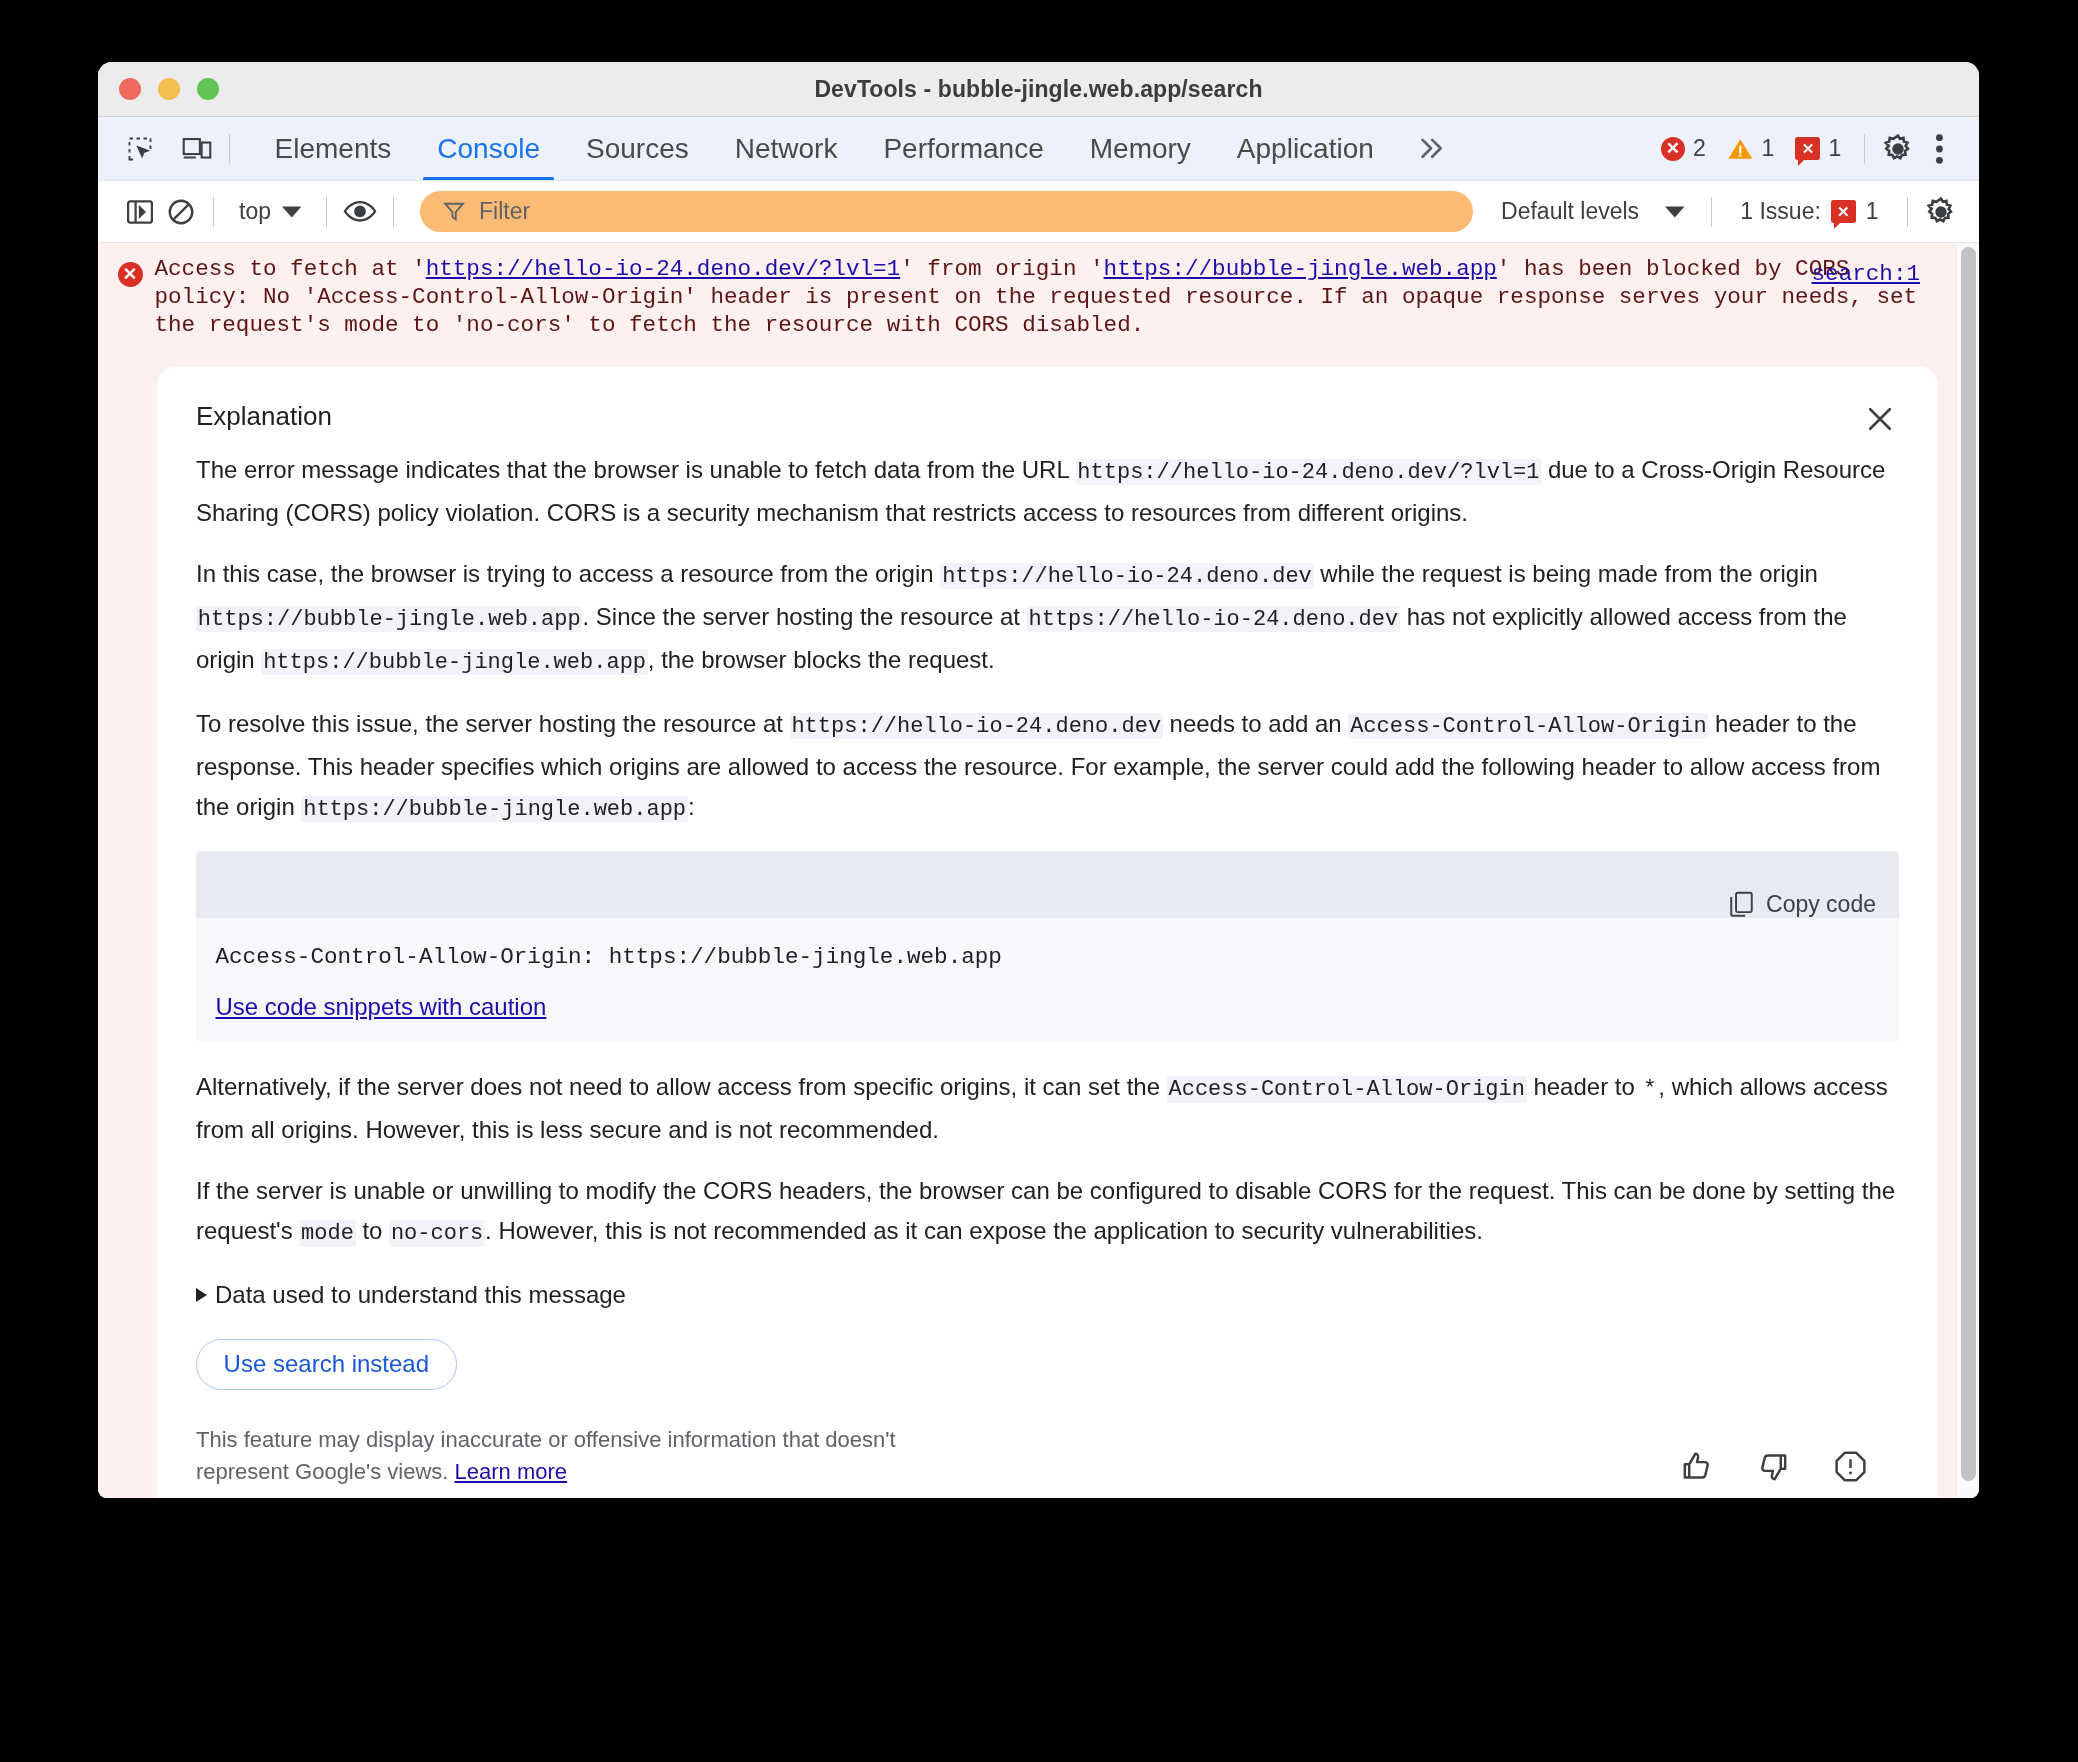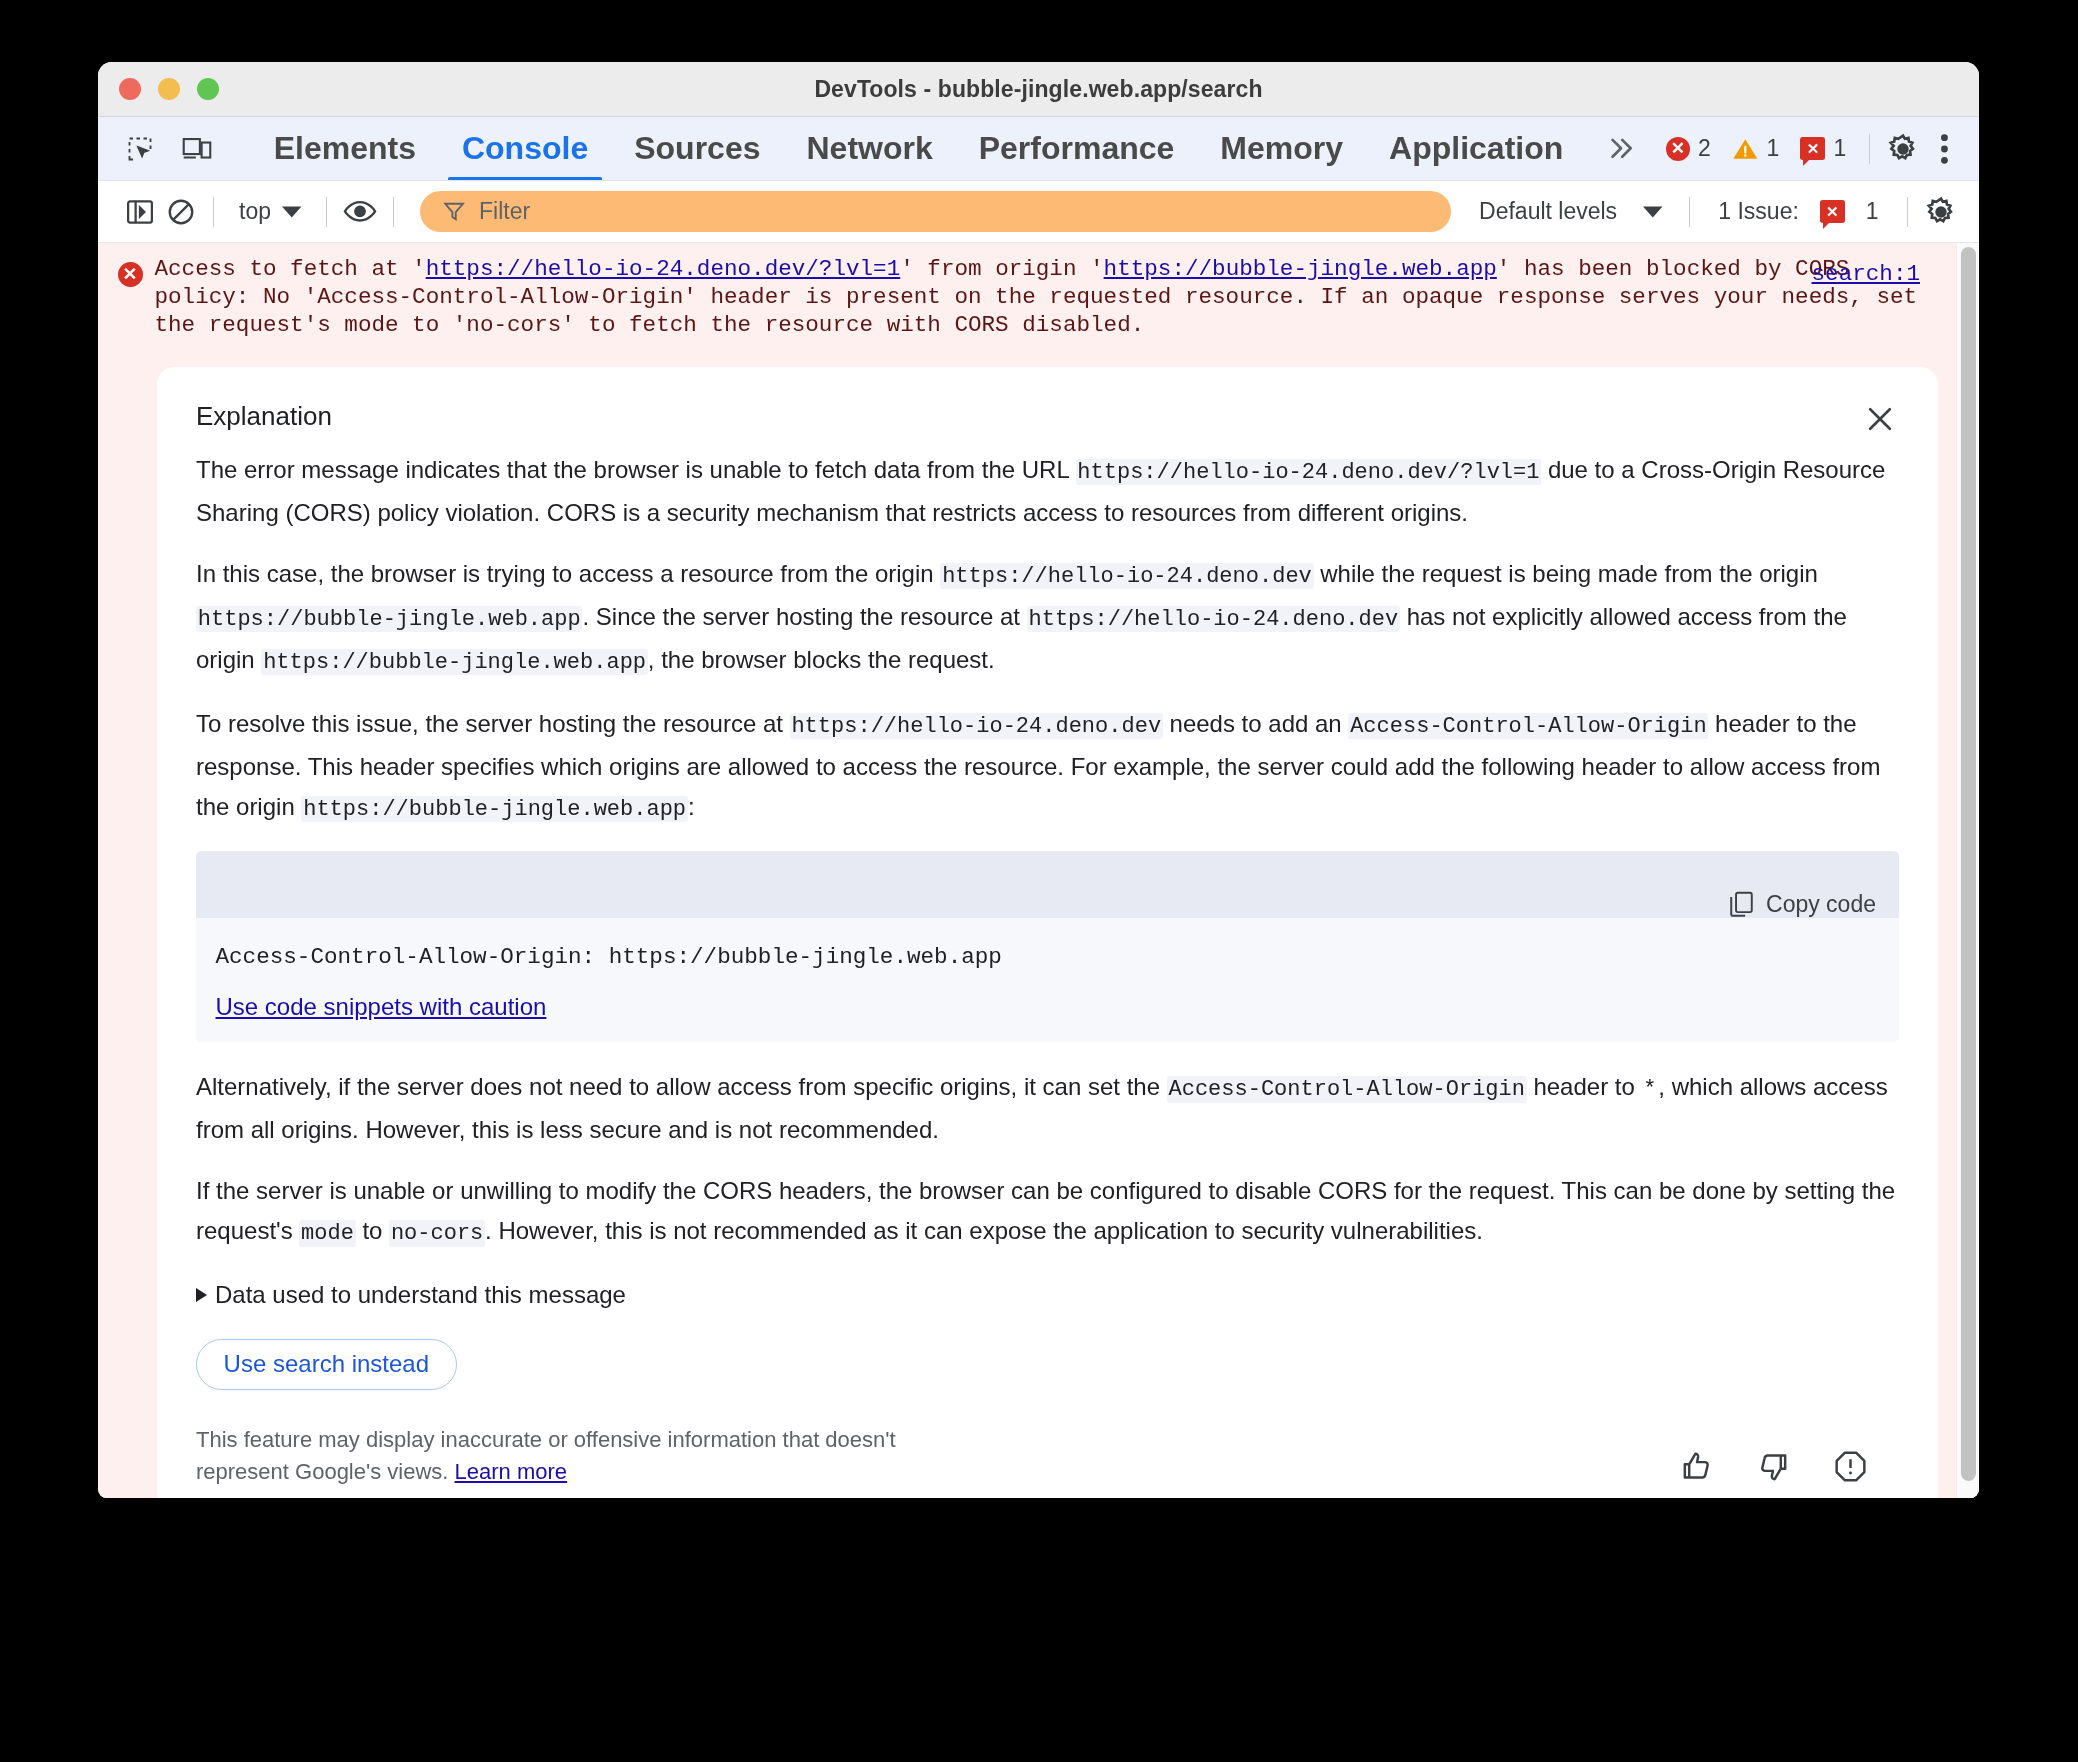--- a/index.html
+++ b/index.html
@@ -52,24 +52,23 @@
   .icon-btn {
     width: 41px; height: 41px;
     display: flex; align-items: center; justify-content: center;
     border-radius: 5.3px; cursor: pointer;
   }
   .vsep { width: 0.9px; height: 30px; background: #c6cbd4; margin: 0 12.4px; }
   .tabs { display: flex; align-items: center; height: 100%; margin-left: 8.9px; }
   .tab {
     padding: 0 23px; height: 100%;
     display: flex; align-items: center;
-    font-size: 32px; color: #4a4a4a;
+    font-size: 28px; color: #4a4a4a;
     cursor: pointer; position: relative;
     white-space: nowrap;
-    font-weight: bold;
   }
   .tab.active { color: #1a73e8; }
   .tab.active:after {
     content: ""; position: absolute; left: 8.9px; right: 8.9px; bottom: 0;
     height: 3.5px; background: #1a73e8; border-radius: 1.8px 1.8px 0 0;
   }
   .chev-more { padding: 0 19.5px; display: flex; align-items: center; cursor: pointer; }
   .counters {
     margin-left: auto; display: flex; align-items: center;
     padding-right: 19.5px; gap: 0;
@@ -120,21 +119,21 @@
     font-family: "Liberation Sans", sans-serif;
     width: 100%;
   }
   .filter-box input::placeholder { color: #5f6368; }
   .levels {
     display: flex; align-items: center; gap: 26px;
     font-size: 23px; color: #3c4043; padding: 0 14px; cursor: pointer;
     white-space: nowrap;
   }
   .issues-link {
-    display: flex; align-items: center; gap: 21px;
+    display: flex; align-items: center; gap: 10px;
     font-size: 23px; color: #3c4043; padding: 0 16px; cursor: pointer;
     white-space: nowrap;
   }
 
   
   .console-body {
     position: relative;
     height: 1395px;
     background: #fdf0ef;
     overflow: hidden;

